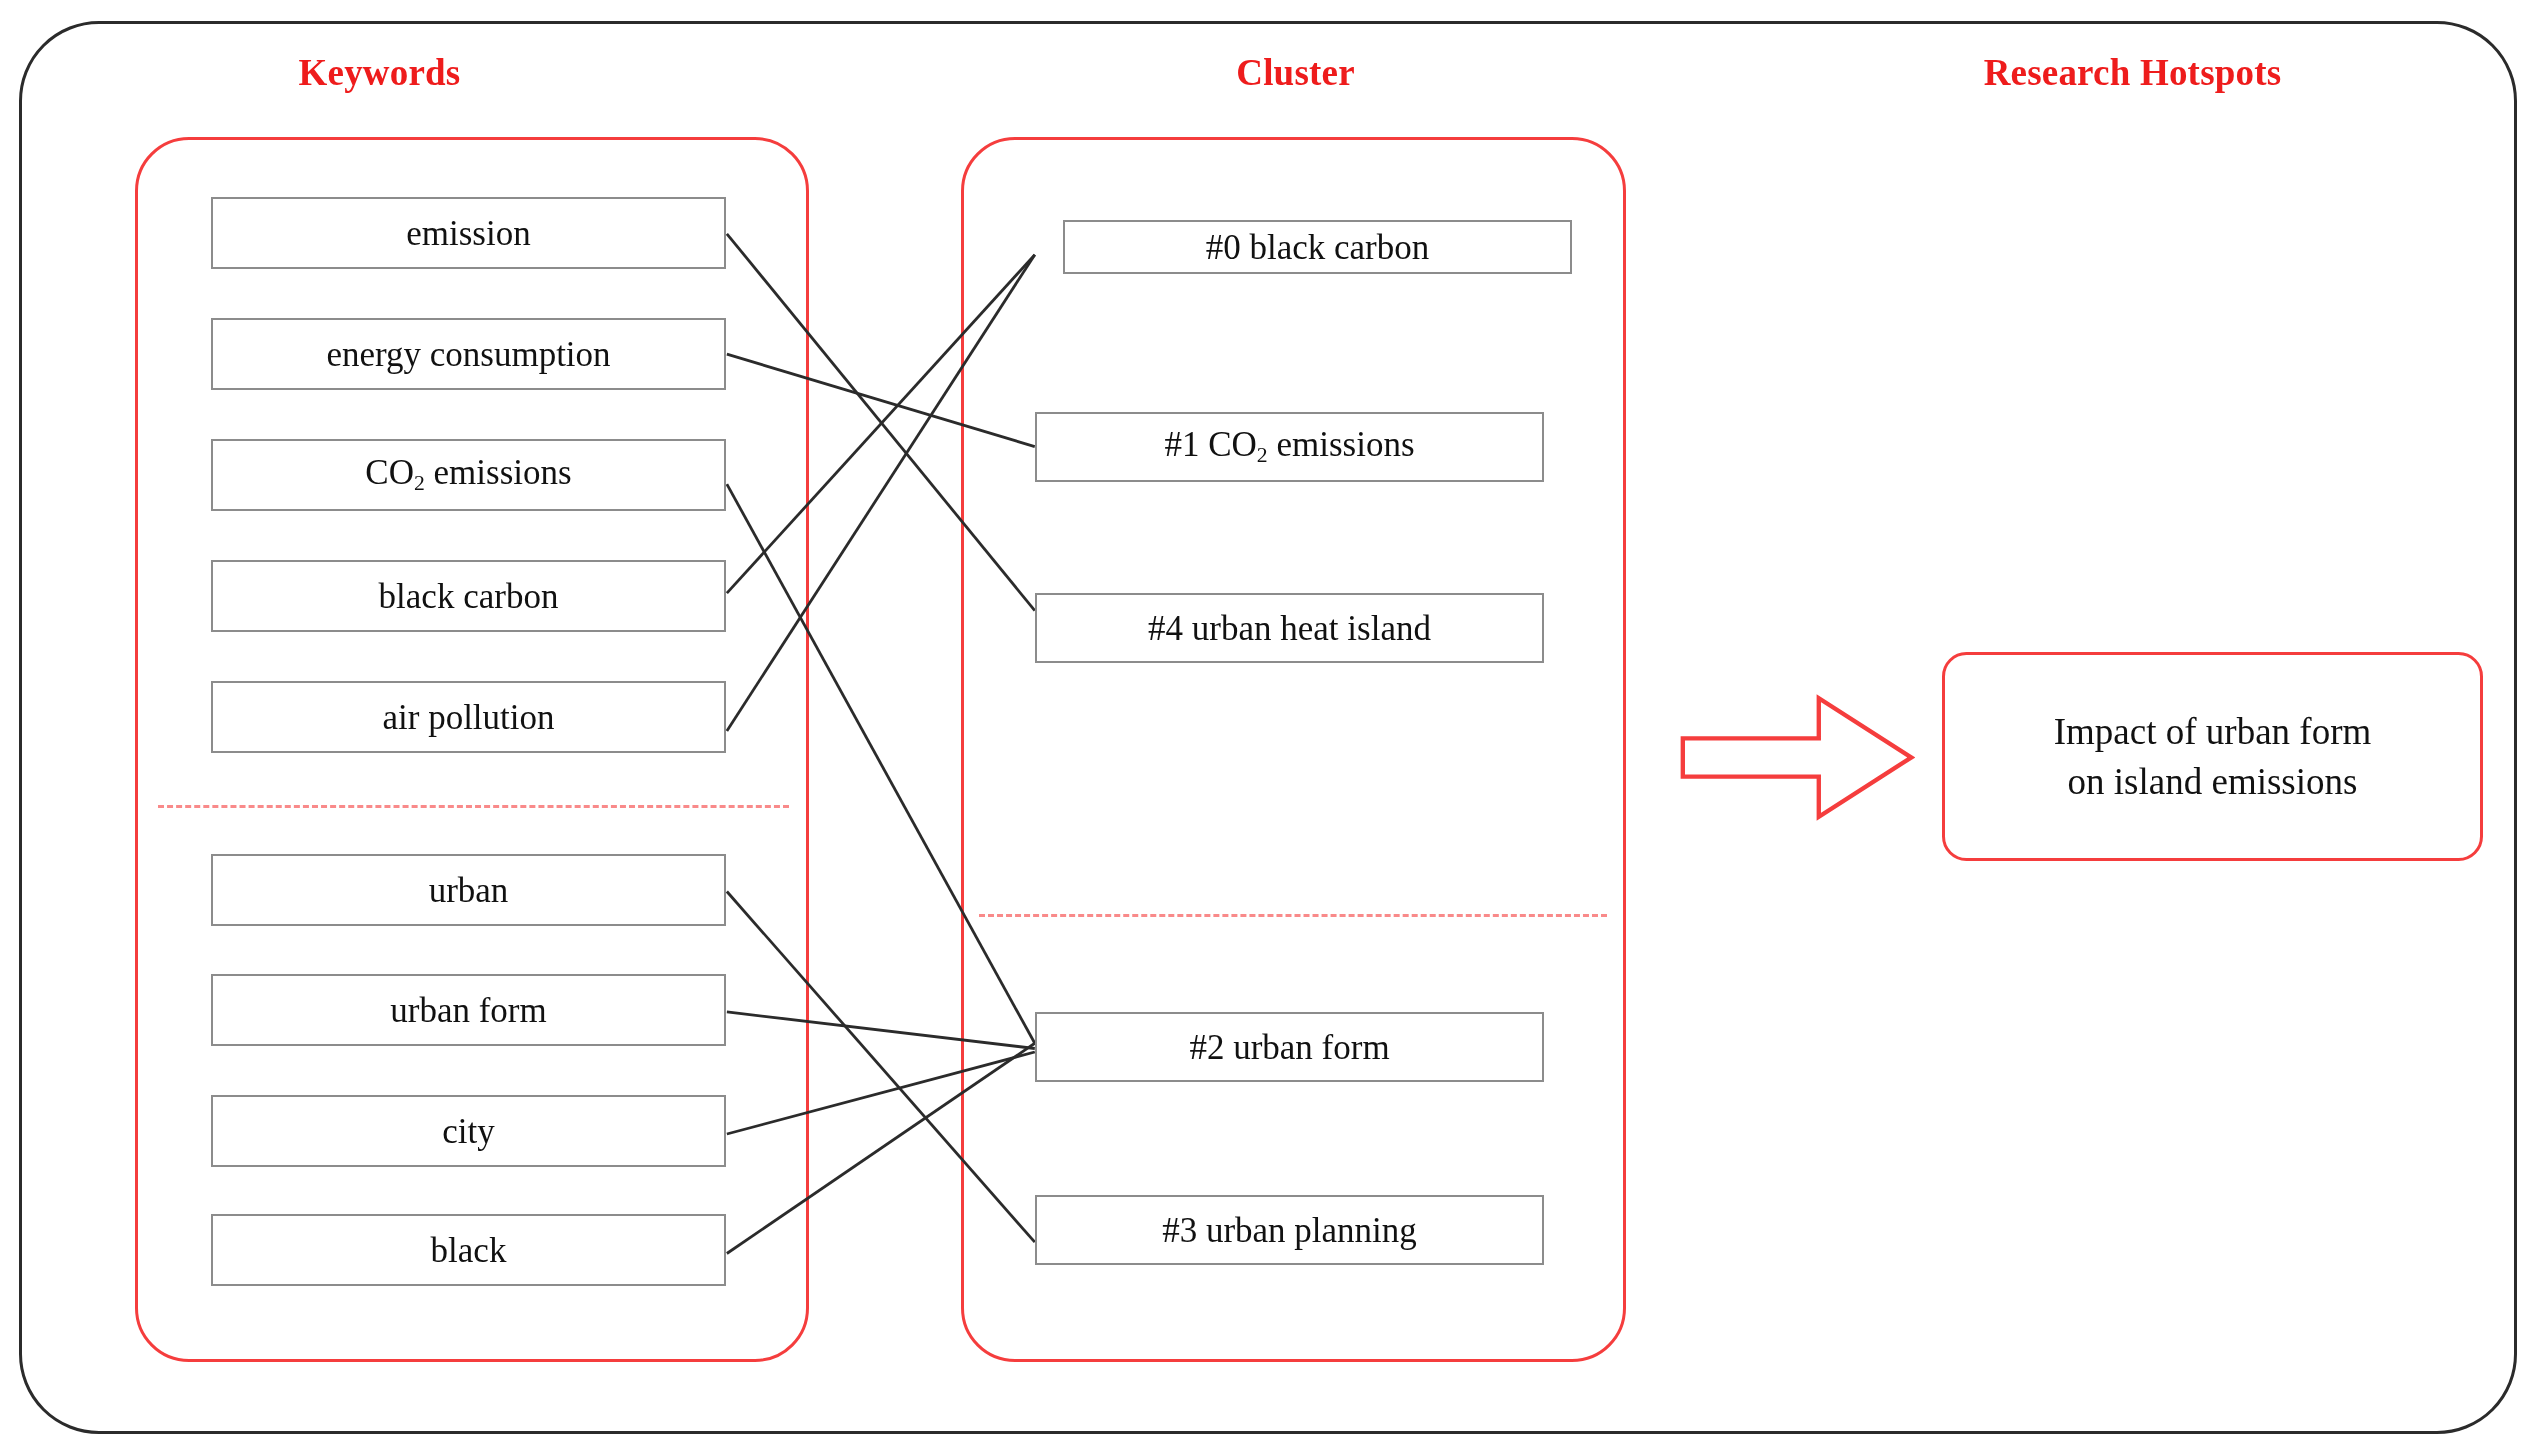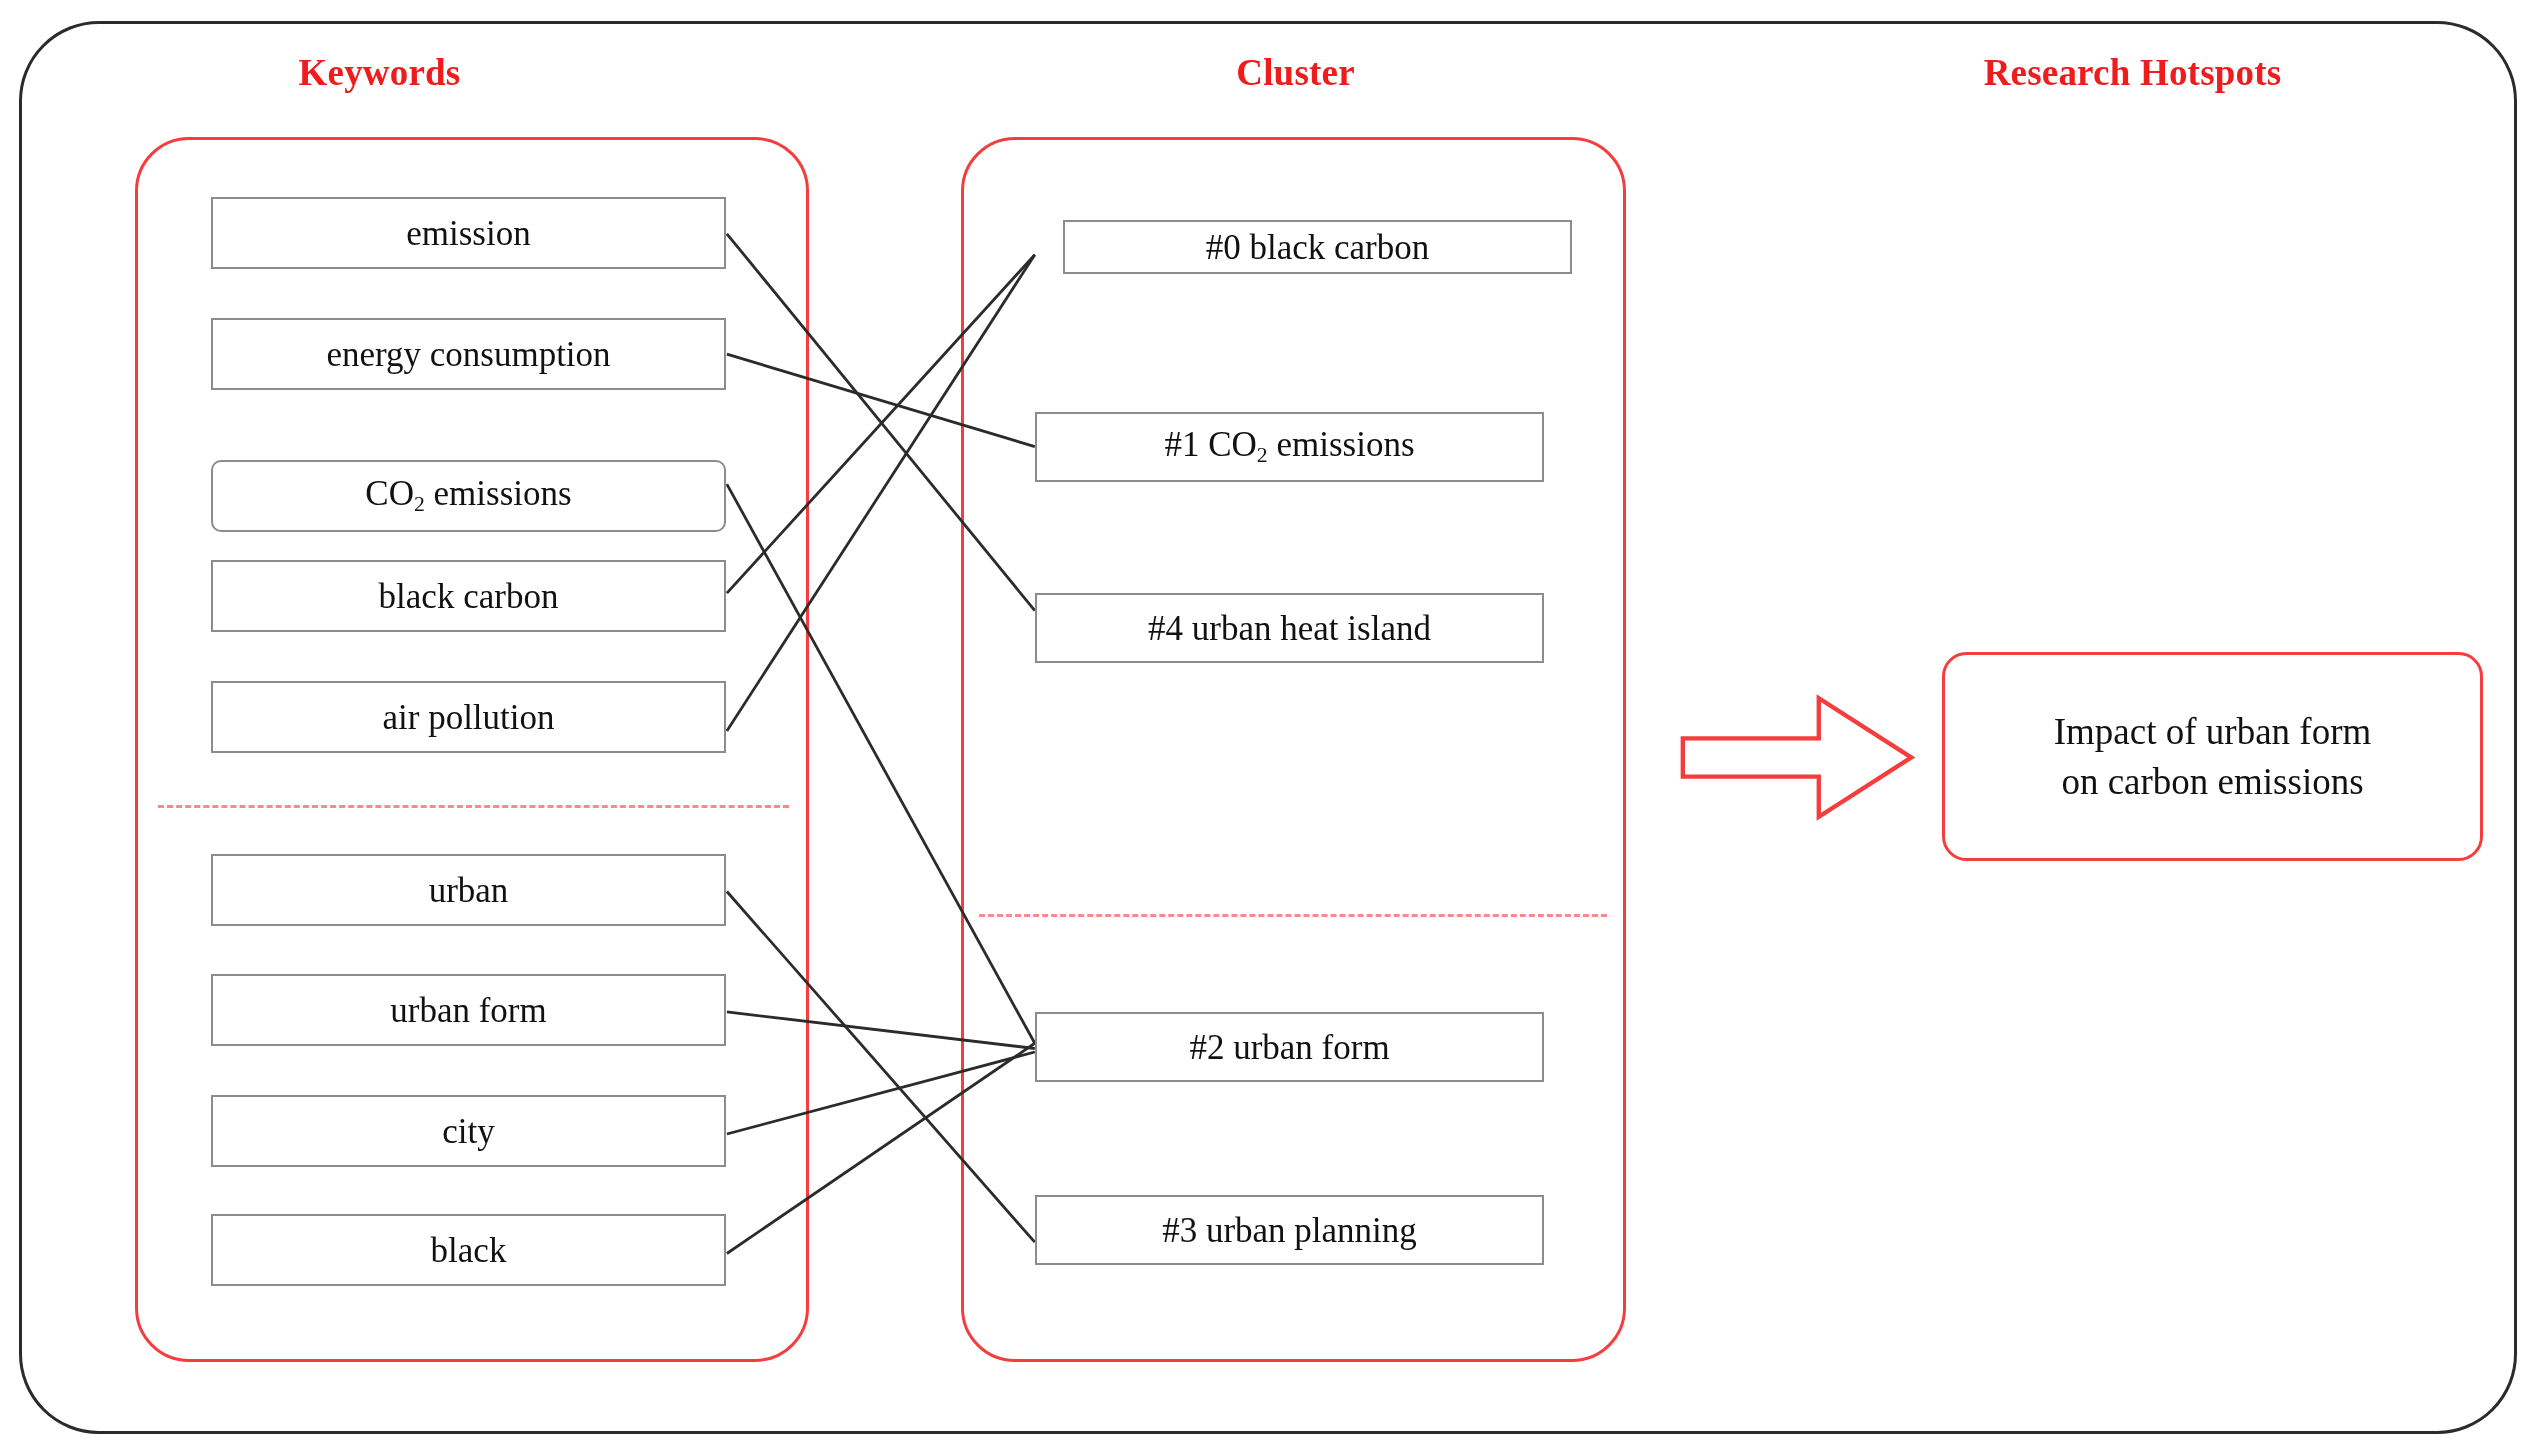--- a/index.html
+++ b/index.html
@@ -90,21 +90,21 @@
   </svg>
 
   <div class="term-box" style="left:211px;top:197px;width:515px;height:72px;">
     <span class="lbl">emission</span>
   </div>
 
   <div class="term-box" style="left:211px;top:318px;width:515px;height:72px;">
     <span class="lbl">energy consumption</span>
   </div>
 
-  <div class="term-box" style="left:211px;top:460px;width:515px;height:72px;border-radius:10px;">
+  <div class="term-box" style="left:211px;top:439px;width:515px;height:72px;">
     <span class="lbl"><span>CO</span><sub>2</sub><span> emissions</span></span>
   </div>
 
   <div class="term-box" style="left:211px;top:560px;width:515px;height:72px;">
     <span class="lbl">black carbon</span>
   </div>
 
   <div class="term-box" style="left:211px;top:681px;width:515px;height:72px;">
     <span class="lbl">air pollution</span>
   </div>
@@ -146,18 +146,18 @@
     <span class="lbl">#3 urban planning</span>
   </div>
 
   <svg style="position:absolute;left:1679px;top:693px;width:236px;height:129px;" viewBox="0 0 270 148" xmlns="http://www.w3.org/2000/svg">
     <polygon points="4,52 160,52 160,6 266,74 160,142 160,96 4,96" fill="#ffffff" stroke="#f53d3d" stroke-width="5" stroke-linejoin="miter"></polygon>
   </svg>
 
   <div id="hotspot-box">
     <div>
       <span>Impact of urban form</span><br>
-      <span>on carbon emissions</span>
+      <span>on island emissions</span>
     </div>
   </div>
 
 </div>
 
 
 </body></html>

